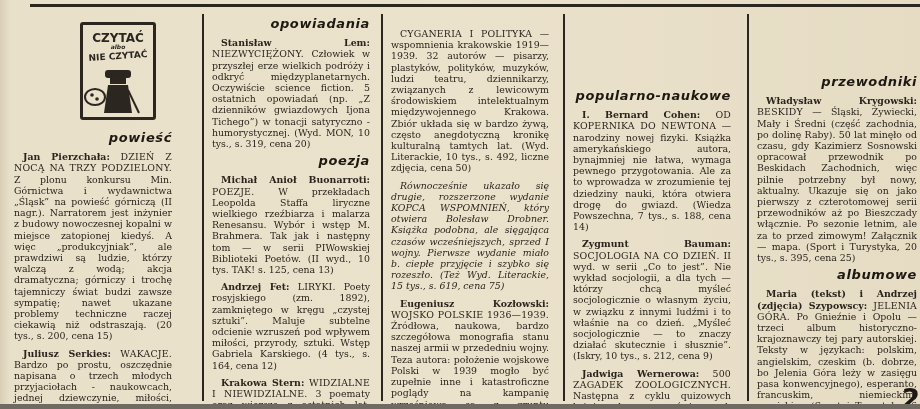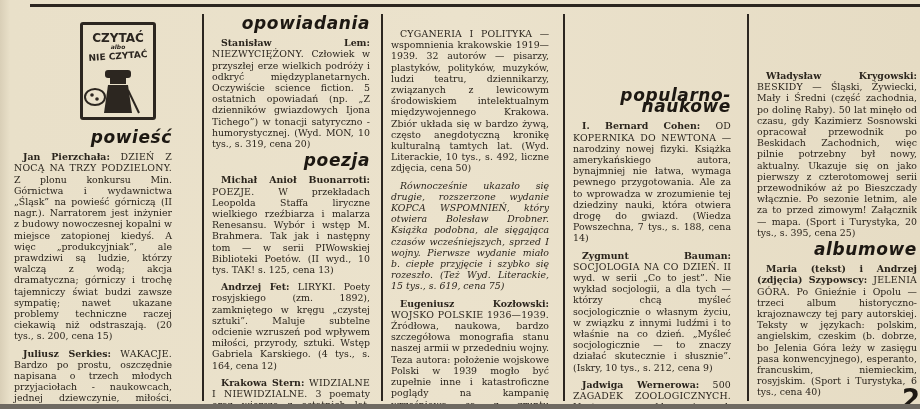--- a/index.html
+++ b/index.html
@@ -17,21 +17,21 @@
   .topline { position:absolute; left:30px; right:0; top:4px; height:3px; background:#2c2620; }
   .bottomline { position:absolute; left:0; right:0; top:404px; height:5px; background:#6f6a62; }
   .col { position:absolute; top:12px; font-size:9.4px; line-height:11.2px; text-align:justify; }
   .col p { margin:0 0 6px 0; text-indent:9px; }
   .col .b { font-weight:bold; }
   .col .caps { font-weight:normal; letter-spacing:0.2px; }
   .col .it { font-style:italic; }
   .vrule { position:absolute; top:14px; bottom:8px; width:2px; background:#2c2620; }
   .sec {
     font-family:"DejaVu Sans", sans-serif; font-weight:bold; font-style:italic;
-    font-size:17px; text-align:right; margin:6px 0 8px 0; letter-spacing:0.6px;
+    font-size:13px; text-align:right; margin:6px 0 8px 0; letter-spacing:0.6px;
     color:#1d1812;
   }
   .logo { position:absolute; left:80px; top:22px; width:70px; height:92px;
     border:3px solid #2c2620; border-radius:3px; }
   .logo .t1, .logo .t2, .logo .t3 { position:absolute; width:100%; text-align:center;
     font-family:"DejaVu Sans", sans-serif; font-weight:bold; color:#2c2620; }
   .logo .t1 { top:6px; font-size:12px; }
   .logo .t2 { top:18px; font-size:6px; font-style:italic; }
   .logo .t3 { top:26px; font-size:9px; transform:rotate(-4deg); }
   .logo svg { position:absolute; left:0; top:0; }
@@ -127,20 +127,21 @@
     </p>
     <p>
       <span class="b">Jadwiga Wernerowa:</span>
       <span class="caps">500 ZAGADEK ZOOLOGICZNYCH.</span>
       <span>Następna z cyklu quizowych książeczek poświęconych różnym dziedzinom. Dużo ciekawych wiadomości, które dzięki indeksowi na końcu można łatwo odnaleźć. Rysunki Lengrena i Werki. (Wiedza Powszechna, 30 tys. co już świadczy o popularności tych zagadek, s. 172, cena 15)</span>
     </p>
   </div>
   <div class="vrule" style="left:747px;"></div>
 
   <div class="col" style="left:757px; width:160px; top:70px;">
+    <div class="sec">przewodniki</div>
     <p>
       <span class="b">Władysław Krygowski:</span>
       <span class="caps">BESKIDY</span>
       <span>— Śląski, Żywiecki, Mały i Średni (część zachodnia, po dolinę Raby). 50 lat minęło od czasu, gdy Kazimierz Sosnowski opracował przewodnik po Beskidach Zachodnich, więc pilnie potrzebny był nowy, aktualny. Ukazuje się on jako pierwszy z czterotomowej serii przewodników aż po Bieszczady włącznie. Po sezonie letnim, ale za to przed zimowym! Załącznik — mapa. (Sport i Turystyka, 20 tys., s. 395, cena 25)</span>
     </p>
     <div class="sec">albumowe</div>
     <p>
       <span class="b">Maria (tekst) i Andrzej (zdjęcia) Szypowscy:</span>
       <span class="caps">JELENIA GÓRA.</span>
       <span>Po Gnieźnie i Opolu — trzeci album historyczno-krajoznawczy tej pary autorskiej. Teksty w językach: polskim, angielskim, czeskim (b. dobrze, bo Jelenia Góra leży w zasięgu pasa konwencyjnego), esperanto, francuskim, niemieckim, rosyjskim. (Sport i Turystyka, 6 tys., cena 40)</span>

